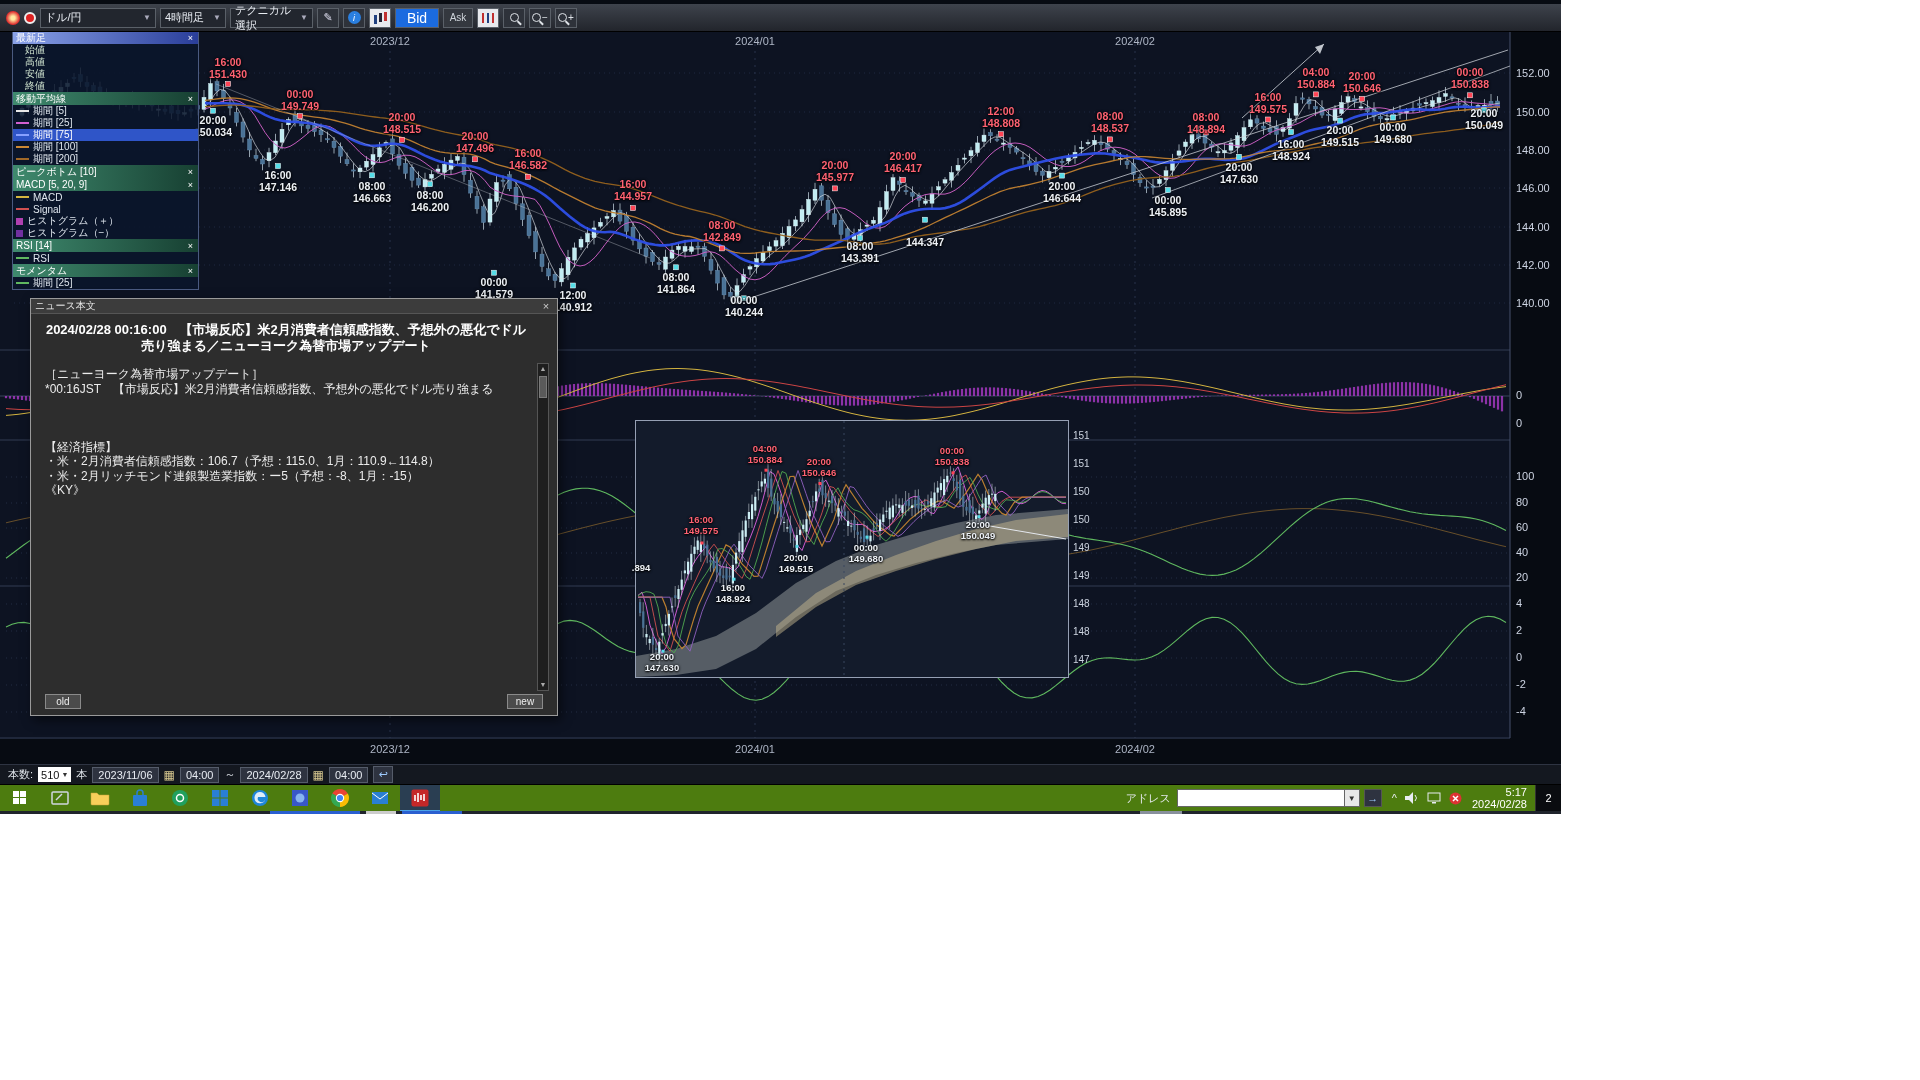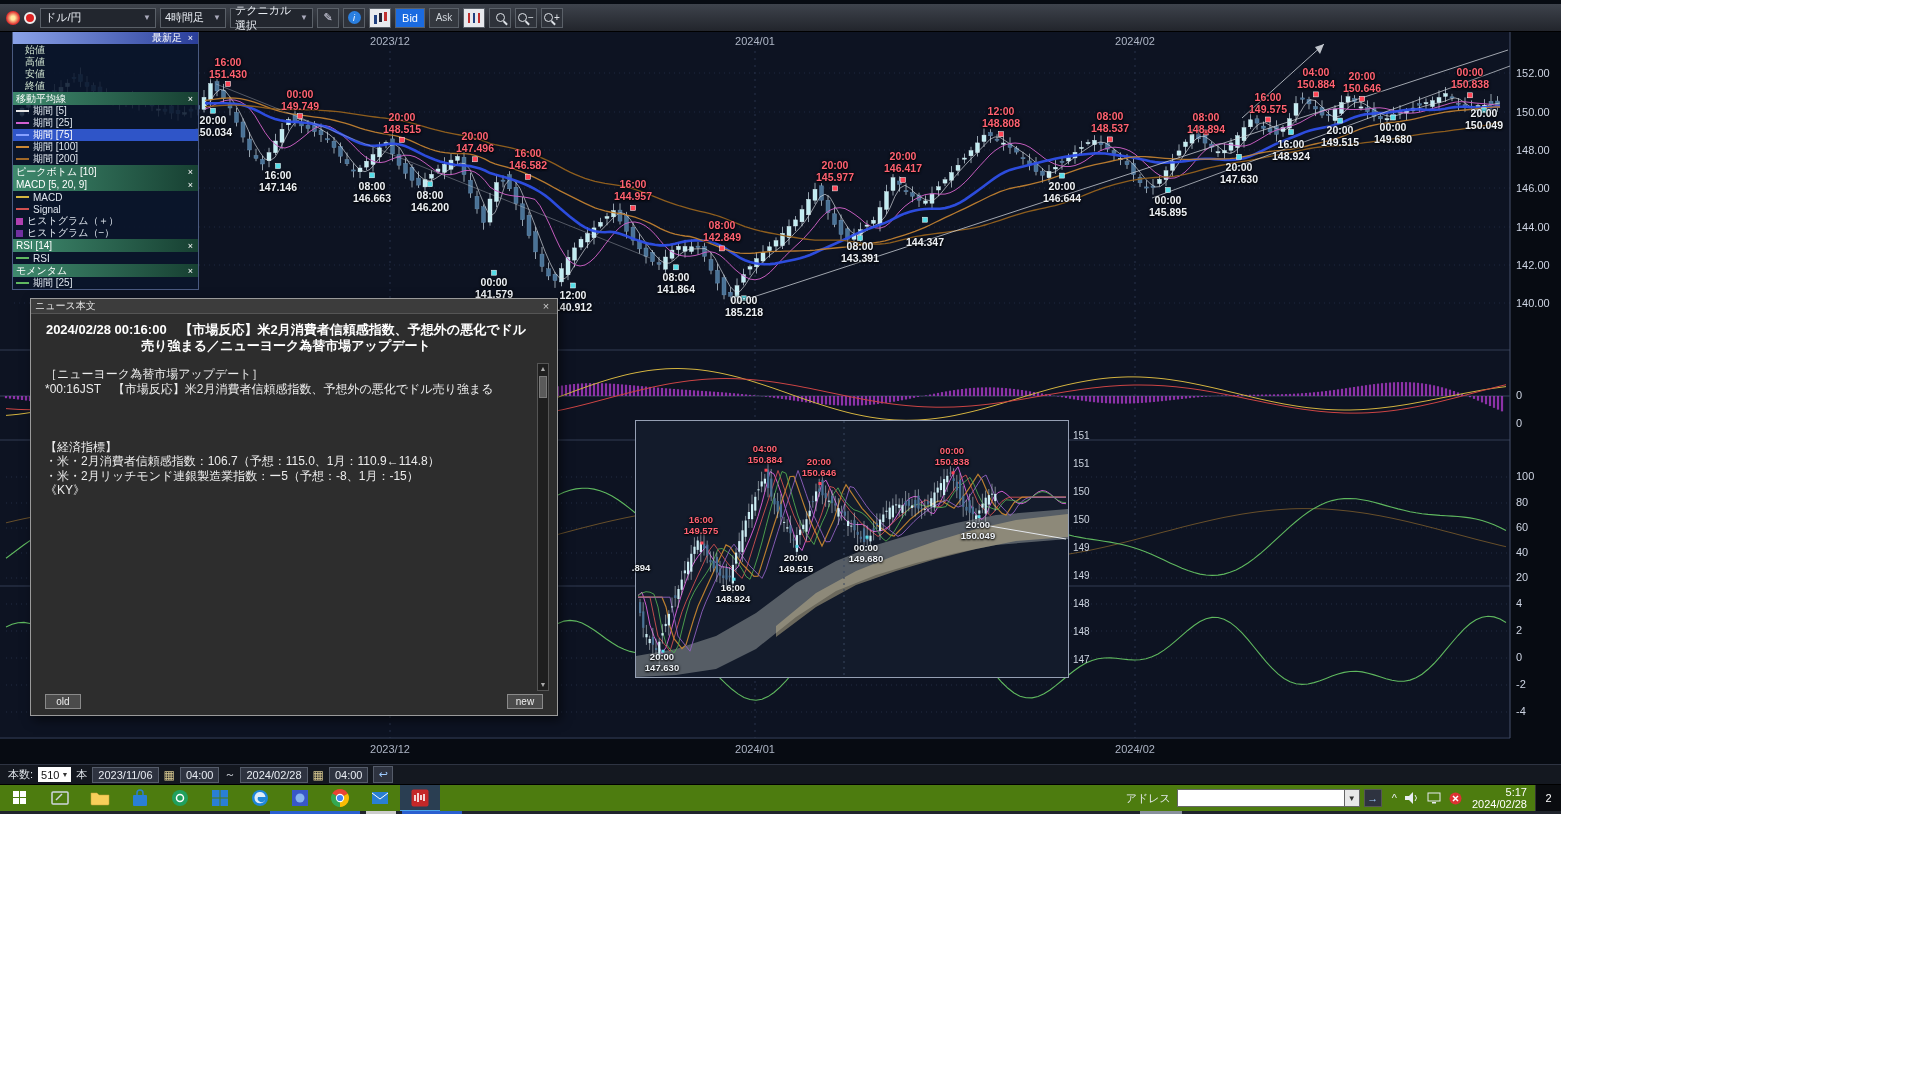--- a/index.html
+++ b/index.html
@@ -15,33 +15,33 @@
 .ann.small{font-size:9.5px;line-height:10.5px}
 
 .toolbar{position:absolute;left:0;top:4px;width:1561px;height:28px;background:linear-gradient(#3e434c,#22252c);border-bottom:1px solid #000;display:flex;align-items:center;gap:4px;padding:0 6px;z-index:50}
 .logo-sun{width:14px;height:14px;border-radius:50%;background:radial-gradient(#ffe9a0 20%,#e03030 65%);flex:none}
 .logo-dot{width:12px;height:12px;border-radius:50%;background:#d22;border:2px solid #eee;flex:none}
 .dd{height:20px;background:#22262e;border:1px solid #5a6068;color:#e8ecf2;font-size:11px;display:flex;align-items:center;justify-content:space-between;padding:0 4px;cursor:pointer}
 .w116{width:116px}.w66{width:66px}.w96{width:83px}
 .caret{font-size:8px;color:#aab;margin-left:3px}
 .tbtn{height:20px;min-width:22px;background:#2e323a;border:1px solid #5a6068;color:#dde;font-size:11px;display:flex;align-items:center;justify-content:center;gap:1px;cursor:pointer}
 .tbtn.white{background:#e8eaee;color:#222}
-.tbtn.bid{background:#1b6be0;color:#fff;width:30px;font-size:11px}
+.tbtn.bid{background:#1b6be0;color:#fff;width:44px;font-size:14px}
 .tbtn.ask{background:#34383f;color:#cfd4da;width:30px;font-size:10px}
 .info-circle{width:13px;height:13px;border-radius:50%;background:#2a7fe0;color:#fff;font-size:9px;font-style:italic;display:inline-flex;align-items:center;justify-content:center}
 .mini-candle{width:3px;height:9px;background:#223;box-shadow:5px -1px 0 #c03030,-5px 2px 0 #204080;display:inline-block}
 .mini-chart-ic{width:12px;height:10px;display:inline-block;background:linear-gradient(90deg,#c03030 2px,transparent 2px,transparent 5px,#204080 5px,#204080 7px,transparent 7px,transparent 10px,#c03030 10px)}
 .mag{width:9px;height:9px;border:1.5px solid #dfe3e8;border-radius:50%;position:relative;display:inline-block}
 .mag::after{content:"";position:absolute;width:5px;height:1.5px;background:#dfe3e8;transform:rotate(45deg);right:-4px;bottom:-2px}
 .zsign{font-size:10px;color:#dfe3e8}
 
 .left-panel{position:absolute;left:12px;top:30px;width:187px;z-index:20;background:rgba(10,22,44,.87);border:1px solid #4a5a80;font-size:10px}
 .lp-row{display:flex;align-items:center;height:12px;padding:0 3px;color:#dfe6ee;cursor:pointer}
 .lp-row.header-blue{height:13px;background:linear-gradient(90deg,#8aa2e8,#2a3e9a);color:#fff}
-.lp-row.header-blue .lp-label{flex:1;text-align:right}
+.lp-row.header-blue .lp-label{flex:1;}
 .lp-row.header{height:13px;background:linear-gradient(90deg,#3f8a6e,#174032);color:#fff}
 .lp-row.header .lp-label{flex:1}
 .lp-x{margin-left:4px;color:#fff;font-size:9px;width:9px;text-align:center}
 .lp-row.item{padding-left:12px;color:#cfe3cf}
 .sw-line{width:13px;height:2px;margin-right:4px;flex:none}
 .sw-sq{width:7px;height:7px;margin-right:4px;flex:none}
 .lp-row.selected{background:#2f55c8;color:#fff}
 
 .inset{position:absolute;left:635px;top:420px;width:462px;height:258px;z-index:30}
 .inset-box{position:absolute;left:0;top:0;width:434px;height:258px;background:#131b2b;border:1px solid #96a0b4;overflow:hidden}
@@ -1081,21 +1081,21 @@
         <div class="ann lo" style="left: 573px; top: 290px;">
           <div>12:00</div>
           <div>140.912</div>
         </div>
         <div class="ann lo" style="left: 676px; top: 272px;">
           <div>08:00</div>
           <div>141.864</div>
         </div>
         <div class="ann lo" style="left: 744px; top: 295px;">
           <div>00:00</div>
-          <div>185.218</div>
+          <div>140.244</div>
         </div>
         <div class="ann lo" style="left: 860px; top: 241px;">
           <div>08:00</div>
           <div>143.391</div>
         </div>
         <div class="ann lo" style="left: 925px; top: 237px;">
           <div>144.347</div>
         </div>
         <div class="ann hi" style="left: 835px; top: 160px;">
           <div>20:00</div>

